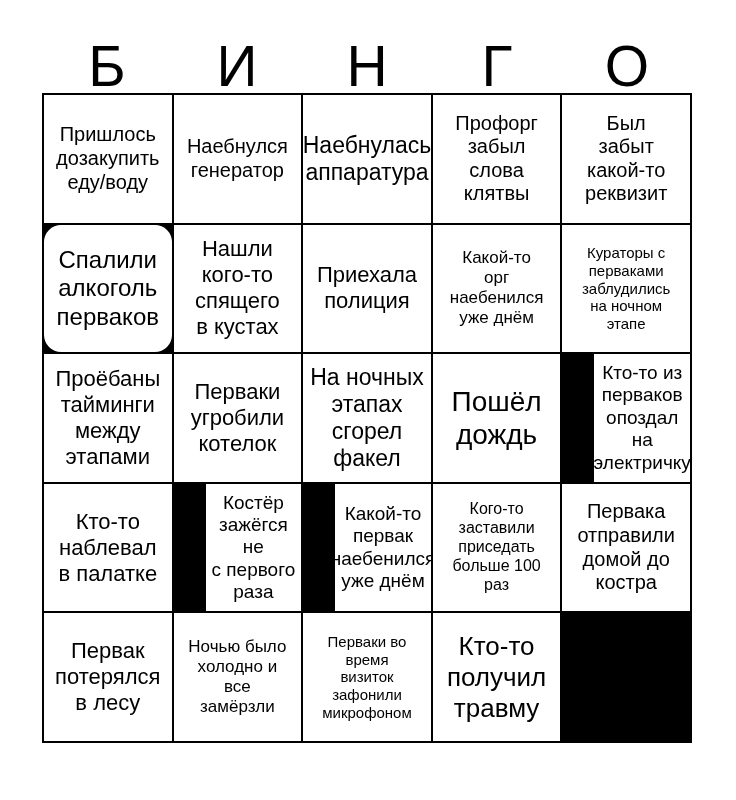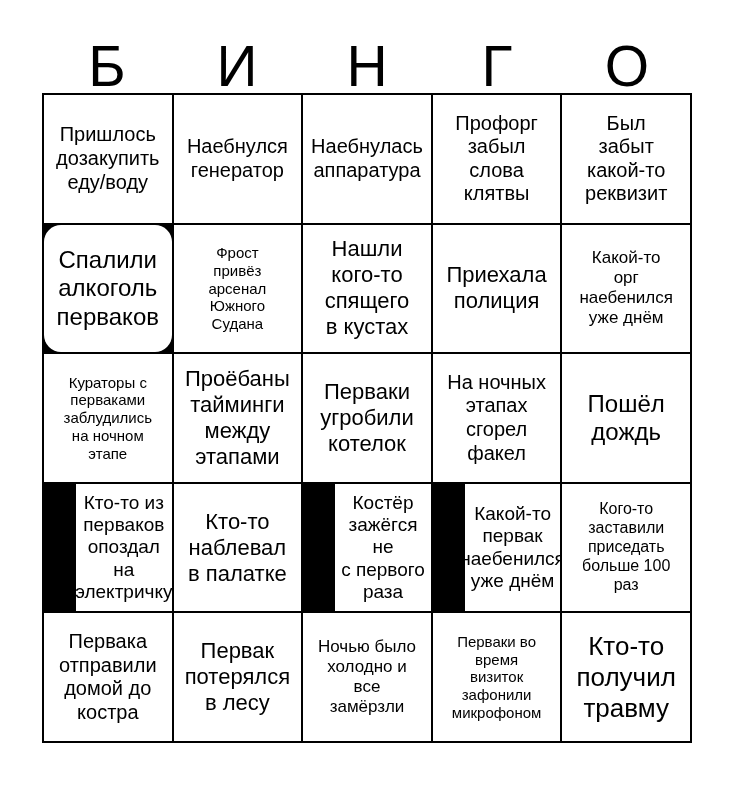--- a/index.html
+++ b/index.html
@@ -47,27 +47,27 @@
     text-align: center;
     white-space: pre-line;
     line-height: 1.18;
     padding: 2px;
     overflow: hidden;
     cursor: pointer;
   }
   .fs-15 { font-size: 15px; }
   .fs-16 { font-size: 16px; }
   .fs-17 { font-size: 17px; }
-  .fs-18 { font-size: 20px; }
+  .fs-18 { font-size: 23px; }
   .fs-19 { font-size: 19px; margin-left: 32px; }
   .fs-20 { font-size: 20px; }
   .fs-22 { font-size: 22px; }
   .fs-24 { font-size: 24px; border-radius: 17px; }
   .fs-26 { font-size: 26px; }
-  .fs-28 { font-size: 24px; }
+  .fs-28 { font-size: 28px; }
 </style>
 </head>
 <body>
 
 <div class="card">
 
   <div class="title-row">
     <div class="title-letter">Б</div>
     <div class="title-letter">И</div>
     <div class="title-letter">Н</div>
@@ -89,25 +89,20 @@
 слова
 клятвы</div>
     <div class="cell fs-20">Был
 забыт
 какой-то
 реквизит</div>
 
     <div class="cell fs-24">Спалили
 алкоголь
 перваков</div>
-    <div class="cell fs-15">Фрост
-привёз
-арсенал
-Южного
-Судана</div>
     <div class="cell fs-22">Нашли
 кого-то
 спящего
 в кустах</div>
     <div class="cell fs-22">Приехала
 полиция</div>
     <div class="cell fs-17">Какой-то
 орг
 наебенился
 уже днём</div>

